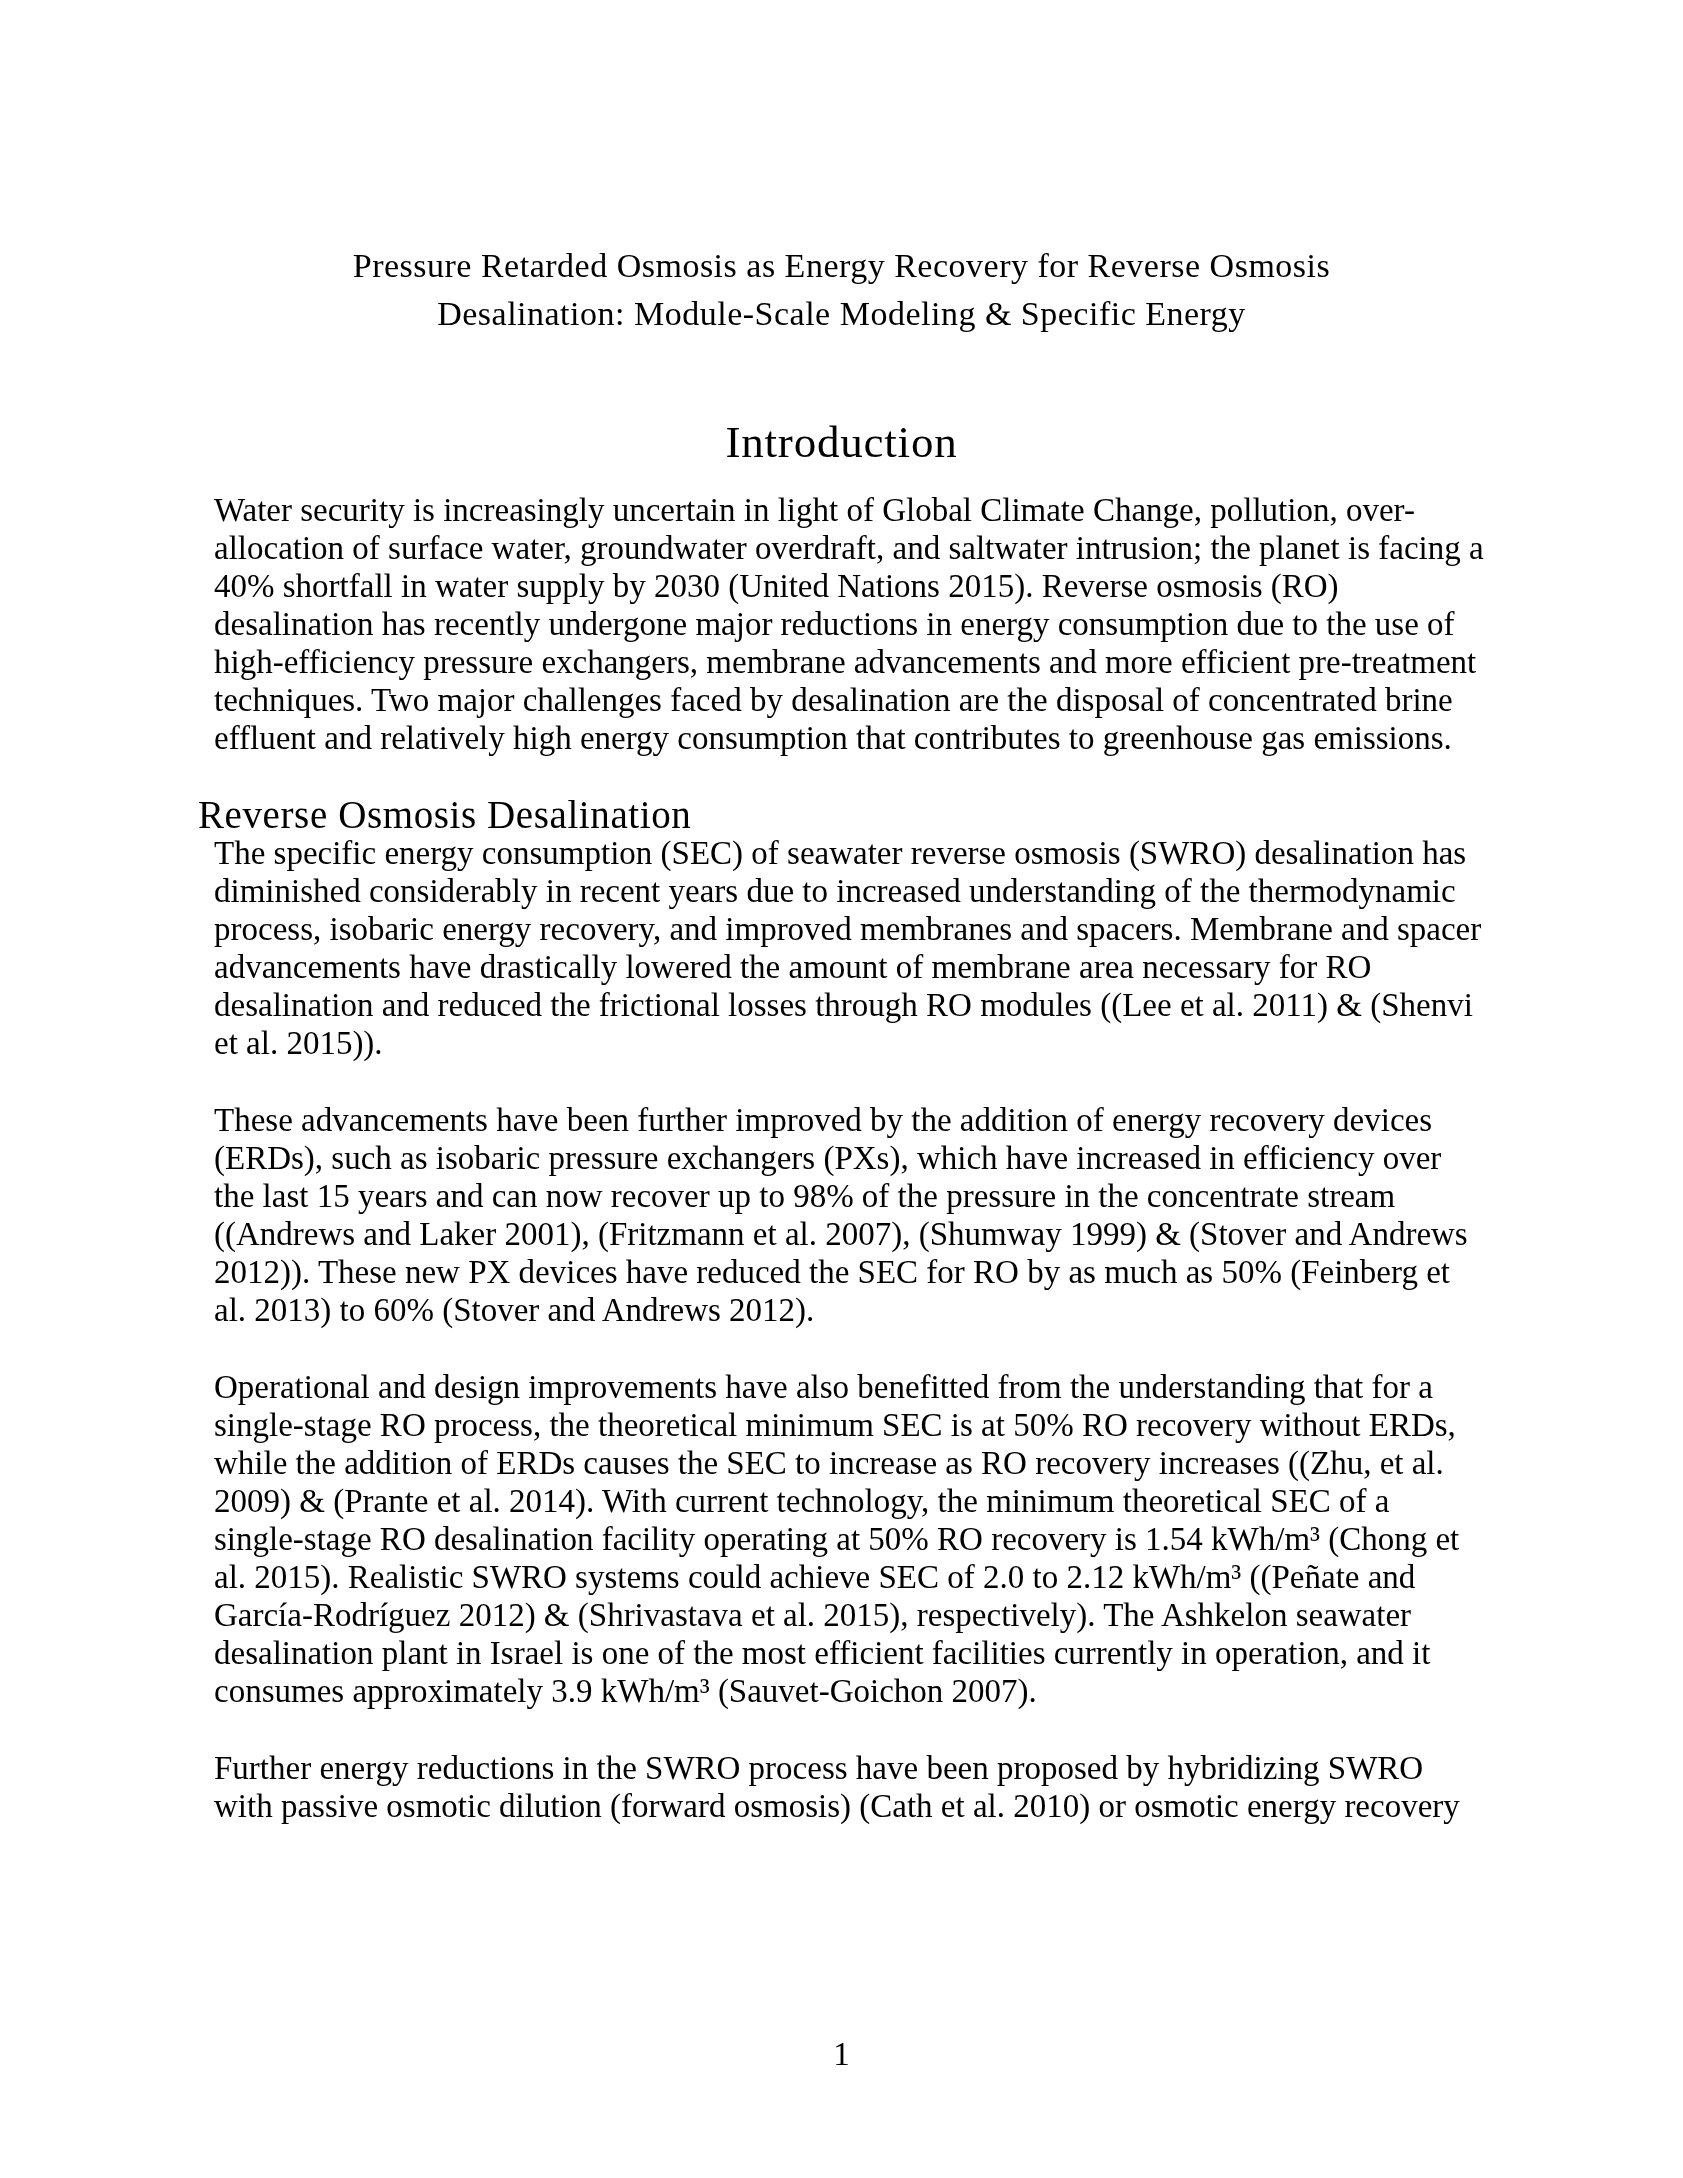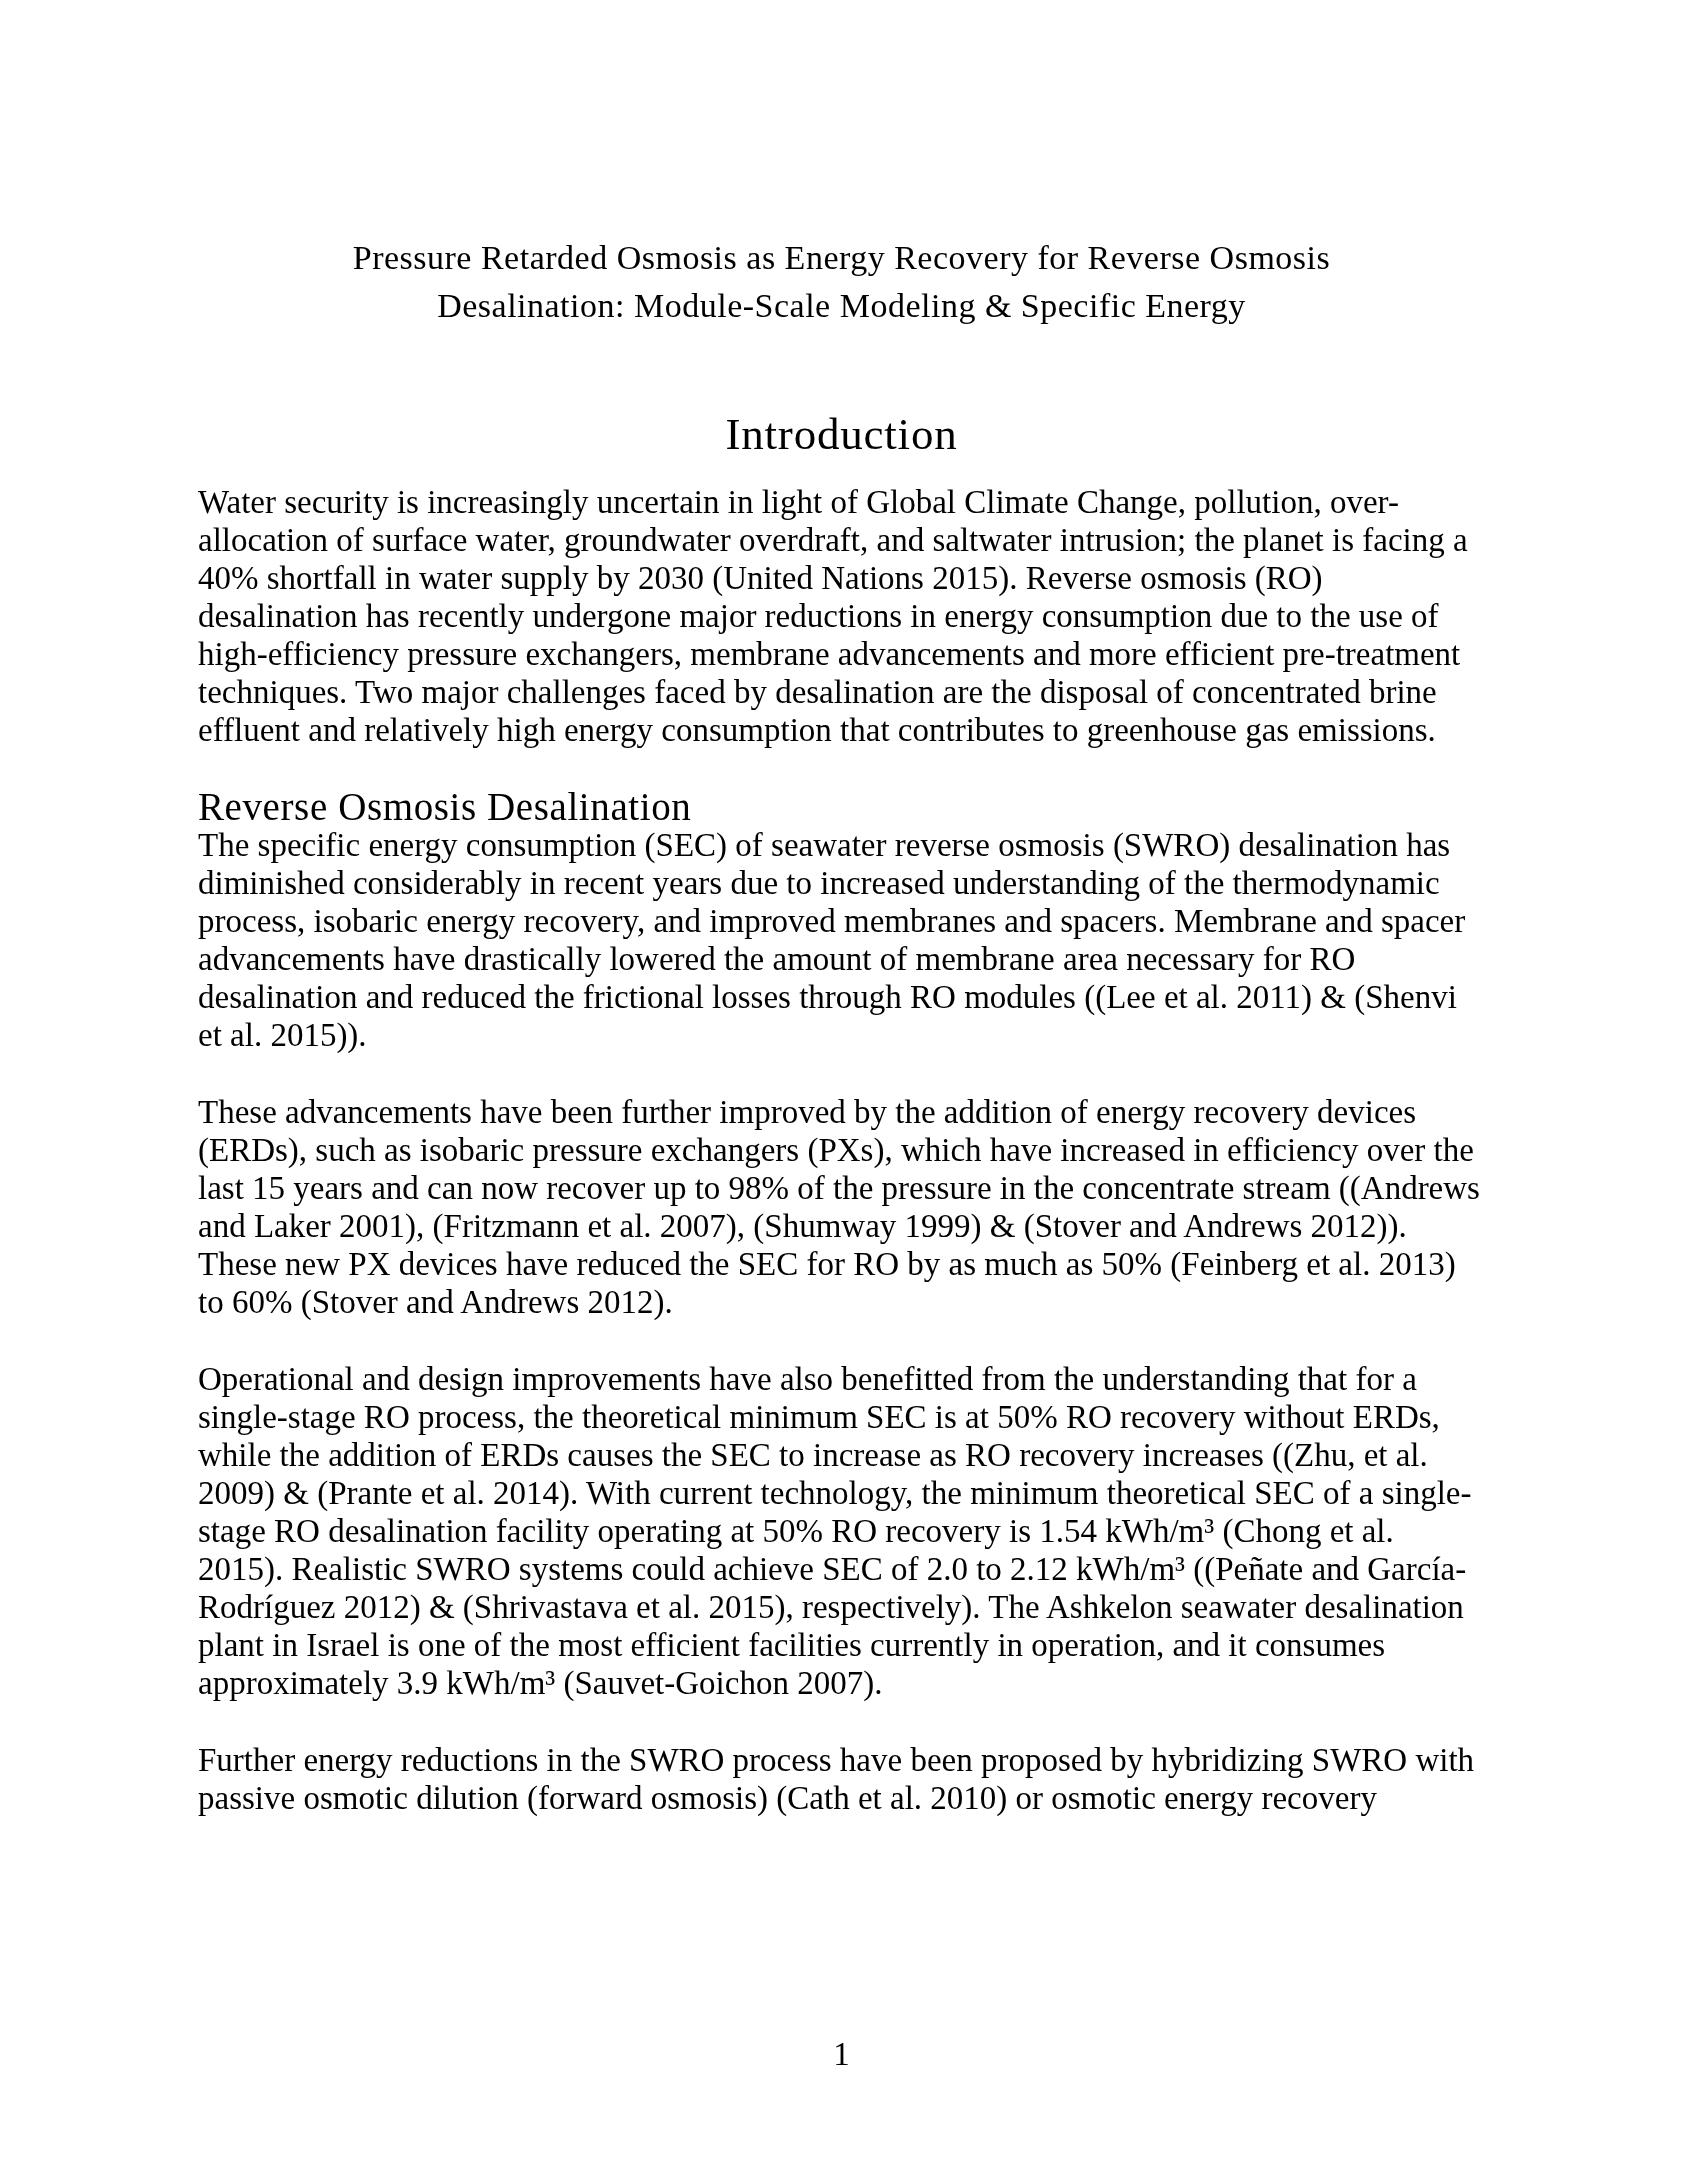--- a/index.html
+++ b/index.html
@@ -9,21 +9,21 @@
     width: 1683px;
     height: 2178px;
     background: #ffffff;
     color: #000000;
     font-family: "Liberation Serif", serif;
     overflow: hidden;
   }
   .content {
     position: absolute;
     left: 198px;
-    top: 0;
+    top: 8px;
     width: 1287px;
   }
   .paper-title {
     margin-top: 234px;
     text-align: center;
     font-size: 34px;
     font-weight: normal;
     line-height: 48px;
     letter-spacing: 0.5px;
   }
@@ -38,21 +38,21 @@
     margin: 85px 0 30px 0;
     text-align: center;
     font-size: 45px;
     font-weight: normal;
     letter-spacing: 0.8px;
     line-height: 38px;
   }
   .content p {
     font-size: 33px;
     line-height: 38px;
-    margin: 0 0 39px 0;
+    margin: 0 0 39px 16px;
     text-align: left;
   }
   .subheading {
     font-size: 39px;
     font-weight: normal;
     letter-spacing: 0.6px;
     line-height: 38px;
     margin: 0;
   }
   .page-number {

